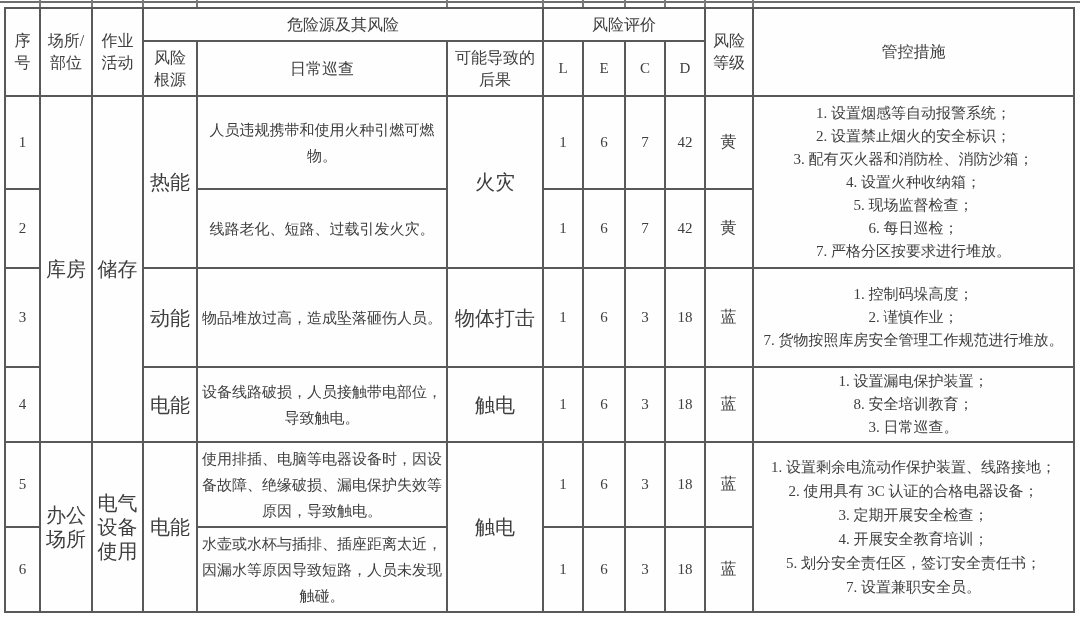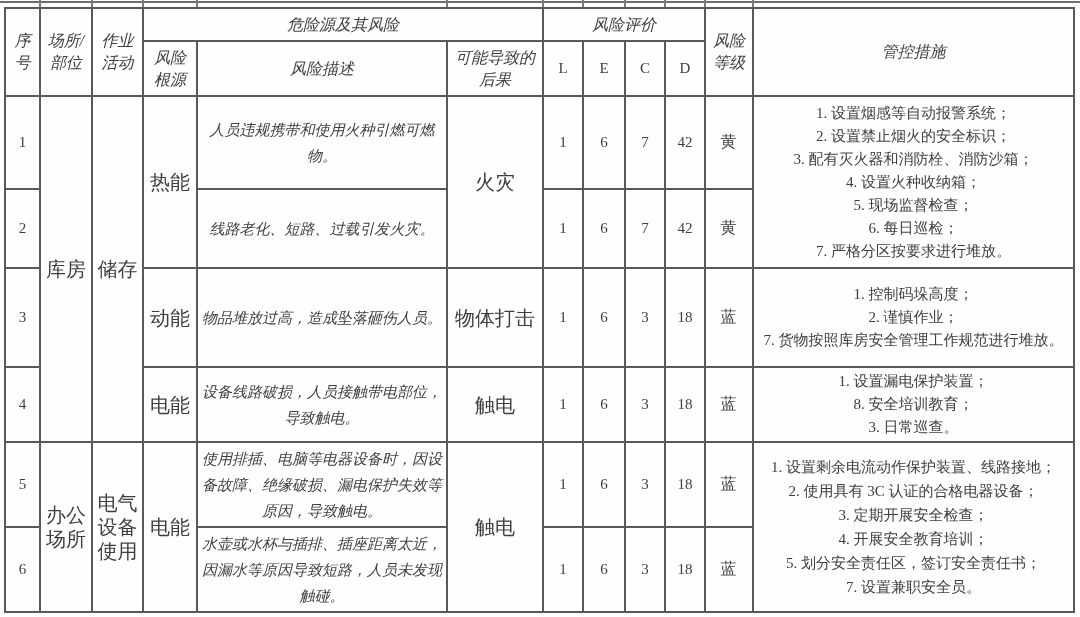--- a/index.html
+++ b/index.html
@@ -22,31 +22,30 @@
     table-layout:fixed;
   }
   .risk th,.risk td{
     border:2px solid #595959;
     vertical-align:middle;
     text-align:center;
     padding:2px;
     font-weight:normal;
     overflow:hidden;
   }
-  .hdr{font-size:16px;line-height:22px;font-style:italic;}
+  .hdr{font-size:16px;line-height:22px;}
   .letter{font-size:15px;font-family:"Liberation Serif","DejaVu Serif",serif;}
   .num{font-size:15px;}
   .level{font-size:16px;letter-spacing:1px;}
   .vlabel{font-size:20px;line-height:24px;}
   .desc{
     text-align:left;
     font-size:15px;line-height:26px;
     padding:4px 6px 4px 8px;
     word-break:break-all;
-    font-style:italic;
   }
   .measures{
     text-align:left;
     font-size:15px;
     padding:4px 4px 4px 10px;
     word-break:break-all;
   }
   .measures .m-line{white-space:nowrap;}
   .lh-tight .m-line{line-height:23px;}
   .lh-wide  .m-line{line-height:24px;}
@@ -102,21 +101,21 @@
         <div>风险</div>
         <div>等级</div>
       </th>
       <th rowspan="2" class="hdr">管控措施</th>
     </tr>
     <tr style="height:55px">
       <th class="hdr">
         <div>风险</div>
         <div>根源</div>
       </th>
-      <th class="hdr">风险描述</th>
+      <th class="hdr">日常巡查</th>
       <th class="hdr">
         <div>可能导致的</div>
         <div>后果</div>
       </th>
       <th class="letter">L</th>
       <th class="letter">E</th>
       <th class="letter">C</th>
       <th class="letter">D</th>
     </tr>
 

